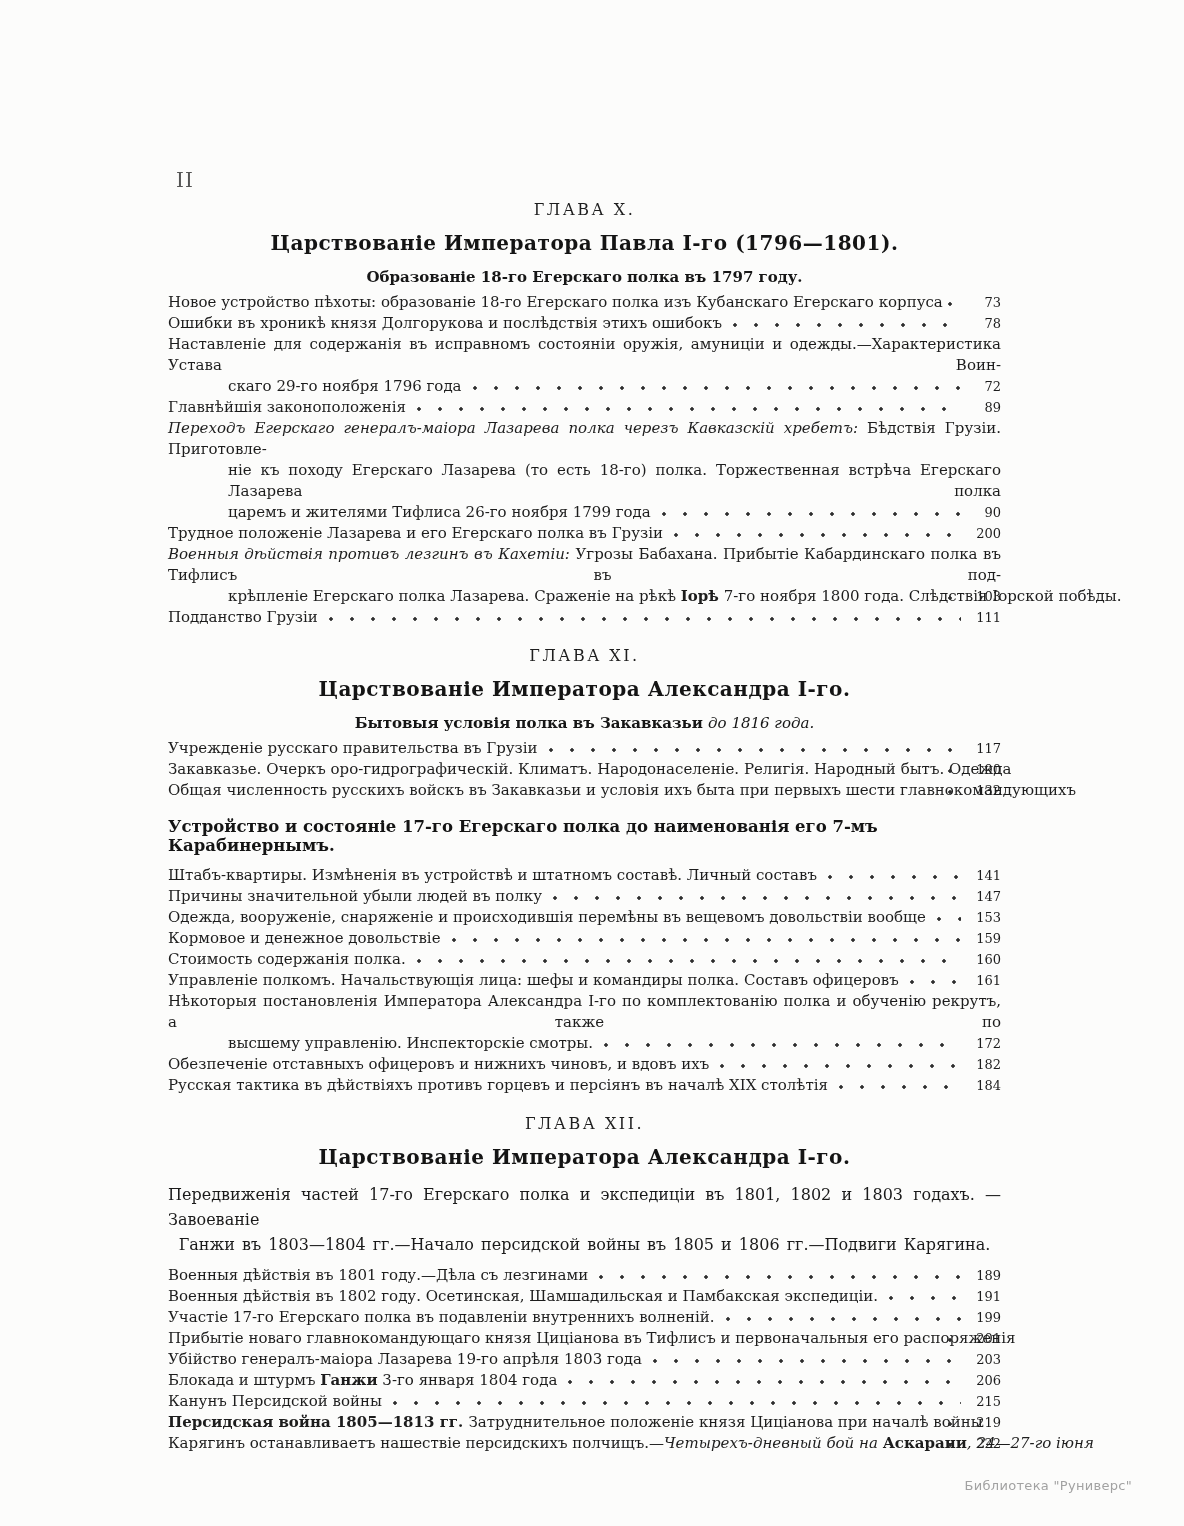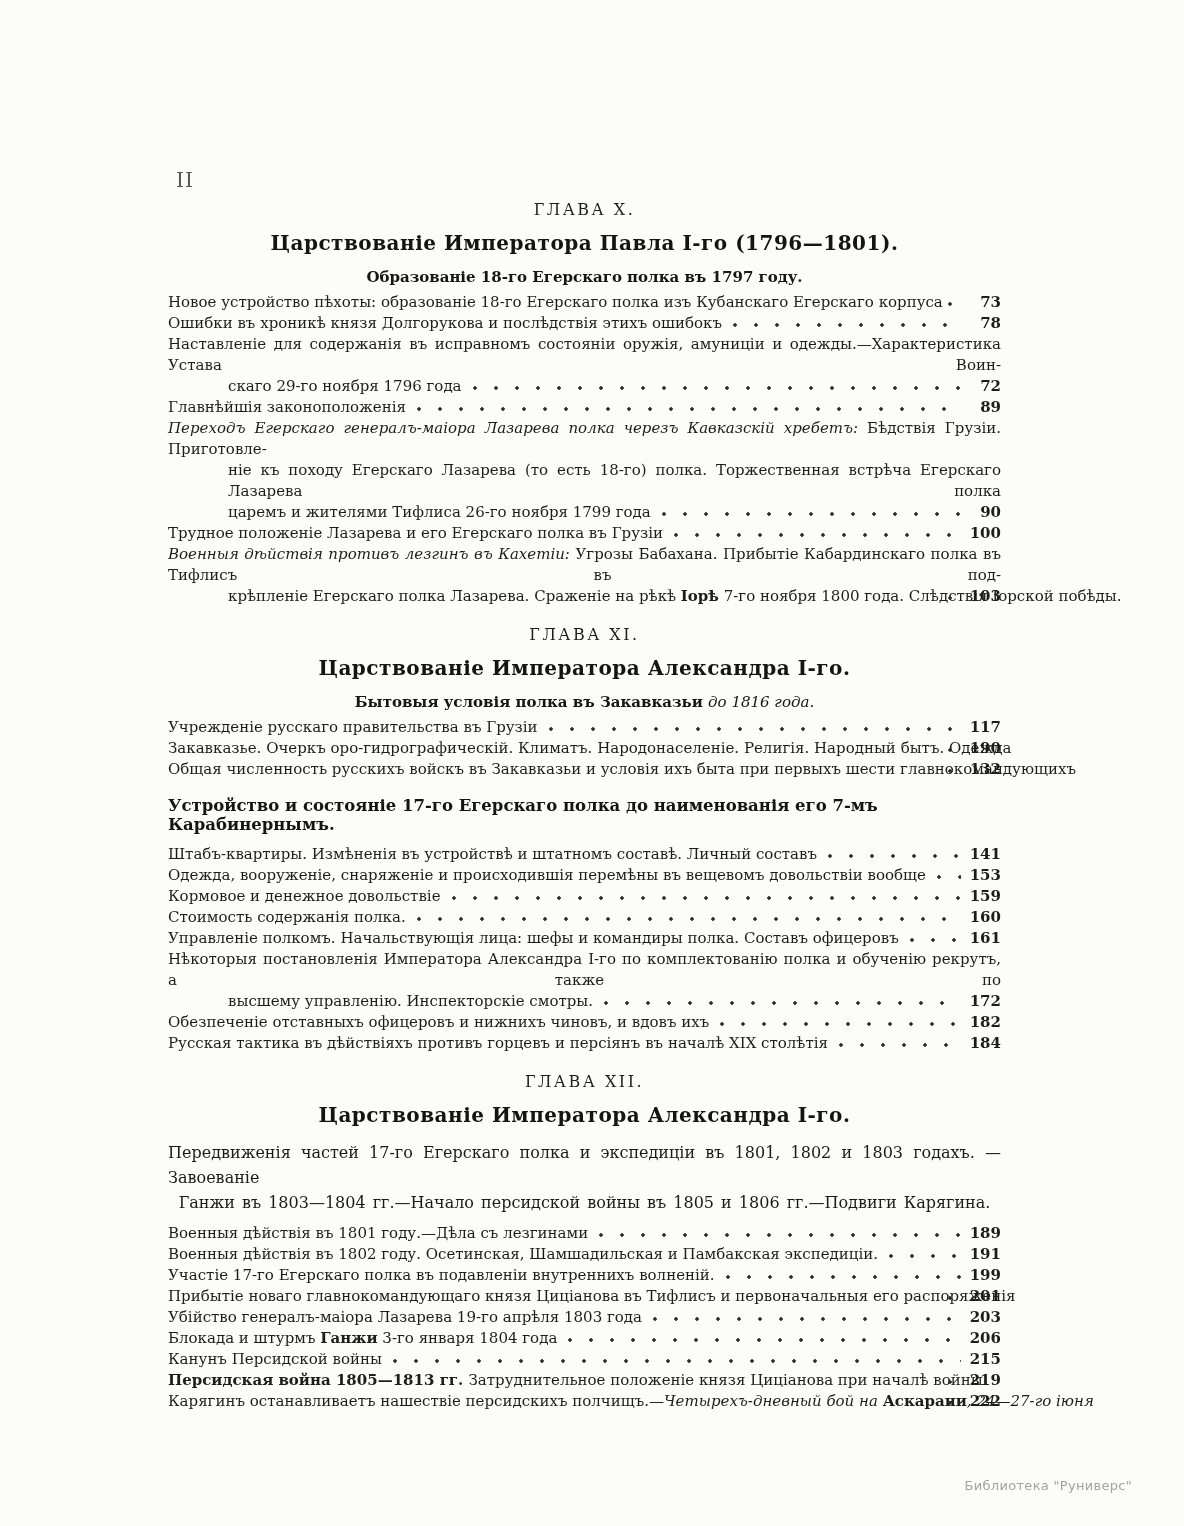--- a/index.html
+++ b/index.html
@@ -25,21 +25,21 @@
   .line.cont{padding-left:60px;}
   .line.last{display:flex;align-items:baseline;}
   .txt{white-space:nowrap;min-width:0;}
   .seg-i{font-style:italic;}
   .seg-b{font-weight:700;}
   .leader{
     flex:1 1 auto;min-width:14px;height:6px;margin:0 4px -1px 10px;
     background-image:radial-gradient(circle at 3px 3px,#2e2e2e 1.5px,rgba(0,0,0,0) 1.9px);
     background-size:21px 6px;background-repeat:repeat-x;background-position:left bottom;
   }
-  .pg{flex:0 0 auto;min-width:36px;text-align:right;font-size:15px;font-weight:bold;}
+  .pg{flex:0 0 auto;min-width:36px;text-align:right;font-size:13px;}
   .watermark{
     position:absolute;top:1478px;right:52px;
     font-family:"DejaVu Sans","Liberation Sans",sans-serif;
     font-size:13px;color:#a2a2a2;letter-spacing:.3px;
   }
 </style>
 </head>
 <body>
 
 <div class="folio">II</div>
@@ -83,29 +83,36 @@
       <div class="line cont last">
         <span class="txt"><span class="seg seg-n">царемъ и жителями Тифлиса 26-го ноября 1799 года</span></span>
         <span class="leader"></span>
         <span class="pg">90</span>
       </div>
     </div>
     <div class="entry">
       <div class="line last">
         <span class="txt"><span class="seg seg-n">Трудное положеніе Лазарева и его Егерскаго полка въ Грузіи</span></span>
         <span class="leader"></span>
-        <span class="pg">100</span>
+        <span class="pg">200</span>
       </div>
     </div>
     <div class="entry">
       <div class="line just"><span class="seg seg-i">Военныя дѣйствія противъ лезгинъ въ Кахетіи: </span><span class="seg seg-n">Угрозы Бабахана. Прибытіе Кабардинскаго полка въ Тифлисъ въ под-</span></div>
       <div class="line cont last">
         <span class="txt"><span class="seg seg-n">крѣпленіе Егерскаго полка Лазарева. Сраженіе на рѣкѣ </span><span class="seg seg-b">Іорѣ</span><span class="seg seg-n"> 7-го ноября 1800 года. Слѣдствія Іорской побѣды.</span></span>
         <span class="leader"></span>
         <span class="pg">103</span>
+      </div>
+    </div>
+    <div class="entry">
+      <div class="line last">
+        <span class="txt"><span class="seg seg-n">Подданство Грузіи</span></span>
+        <span class="leader"></span>
+        <span class="pg">111</span>
       </div>
     </div>
     <div class="chapter">ГЛАВА XI.</div>
     <div class="title">Царствованіе Императора Александра I-го.</div>
     <div class="subtitle"><span class="seg seg-n">Бытовыя условія полка въ Закавказьи </span><span class="seg seg-i">до 1816 года.</span></div>
     <div class="entry">
       <div class="line last">
         <span class="txt"><span class="seg seg-n">Учрежденіе русскаго правительства въ Грузіи</span></span>
         <span class="leader"></span>
         <span class="pg">117</span>
@@ -124,20 +131,27 @@
         <span class="leader"></span>
         <span class="pg">132</span>
       </div>
     </div>
     <div class="subheading">Устройство и состояніе 17-го Егерскаго полка до наименованія его 7-мъ Карабинернымъ.</div>
     <div class="entry">
       <div class="line last">
         <span class="txt"><span class="seg seg-n">Штабъ-квартиры. Измѣненія въ устройствѣ и штатномъ составѣ. Личный составъ</span></span>
         <span class="leader"></span>
         <span class="pg">141</span>
+      </div>
+    </div>
+    <div class="entry">
+      <div class="line last">
+        <span class="txt"><span class="seg seg-n">Причины значительной убыли людей въ полку</span></span>
+        <span class="leader"></span>
+        <span class="pg">147</span>
       </div>
     </div>
     <div class="entry">
       <div class="line last">
         <span class="txt"><span class="seg seg-n">Одежда, вооруженіе, снаряженіе и происходившія перемѣны въ вещевомъ довольствіи вообще</span></span>
         <span class="leader"></span>
         <span class="pg">153</span>
       </div>
     </div>
     <div class="entry">

